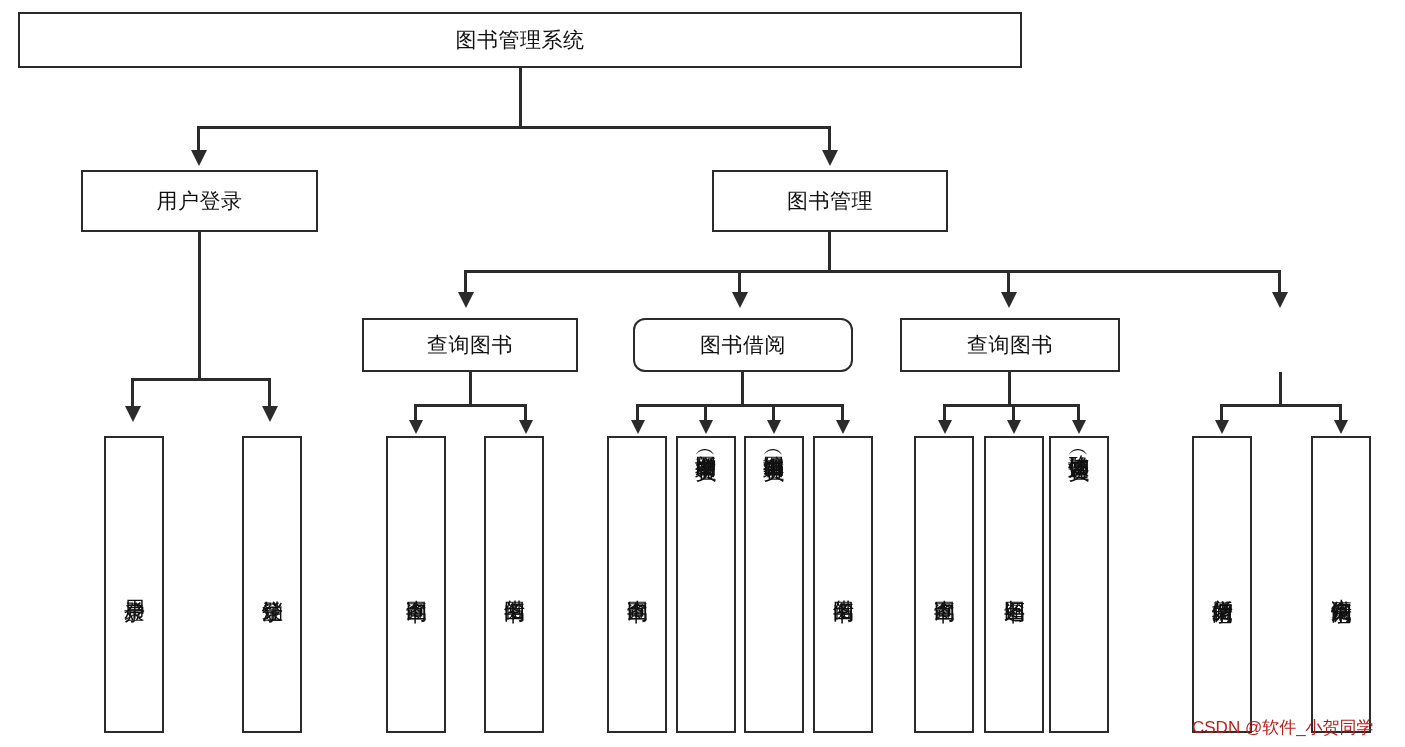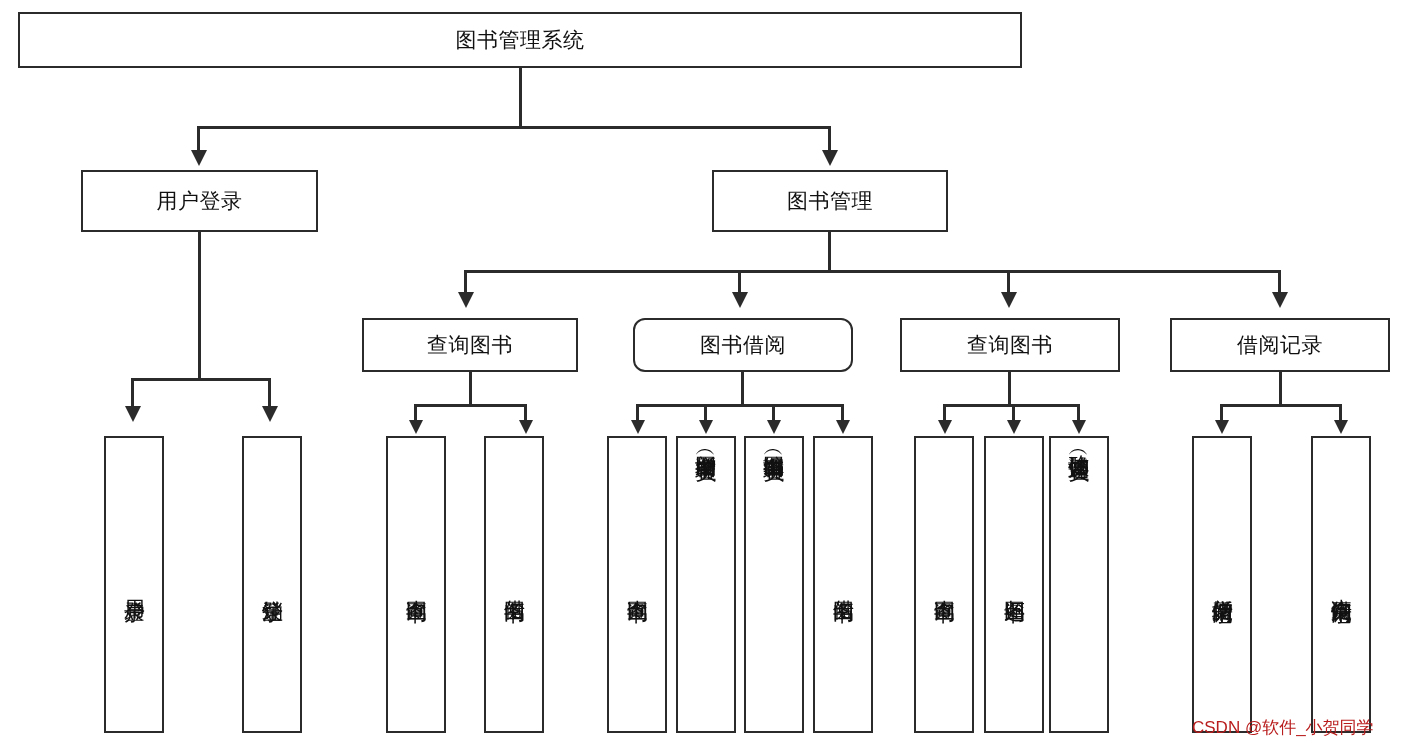--- a/index.html
+++ b/index.html
@@ -145,23 +145,20 @@
   <div class="arrow" style="left:1272px; top:292px;"></div>
 
   <div class="node" style="left:362px; top:318px; width:216px; height:54px;">
     <span class="label">查询图书</span>
   </div>
   <div class="node" style="left:633px; top:318px; width:220px; height:54px;border-radius:12px;">
     <span class="label">图书借阅</span>
   </div>
   <div class="node" style="left:900px; top:318px; width:220px; height:54px;">
     <span class="label">查询图书</span>
-  </div>
-  <div class="node" style="left:1170px; top:318px; width:220px; height:54px;">
-    <span class="label">借阅记录</span>
   </div>
 
   <div class="vline" style="left:469px; top:372px; width:3px; height:34px;"></div>
   <div class="hline" style="left:414px; top:404px; width:113px; height:3px;"></div>
   <div class="vline" style="left:414px; top:404px; width:3px; height:16px;"></div>
   <div class="arrow small" style="left:409px; top:420px;"></div>
   <div class="vline" style="left:524px; top:404px; width:3px; height:16px;"></div>
   <div class="arrow small" style="left:519px; top:420px;"></div>
 
   <div class="vline" style="left:741px; top:372px; width:3px; height:34px;"></div>

